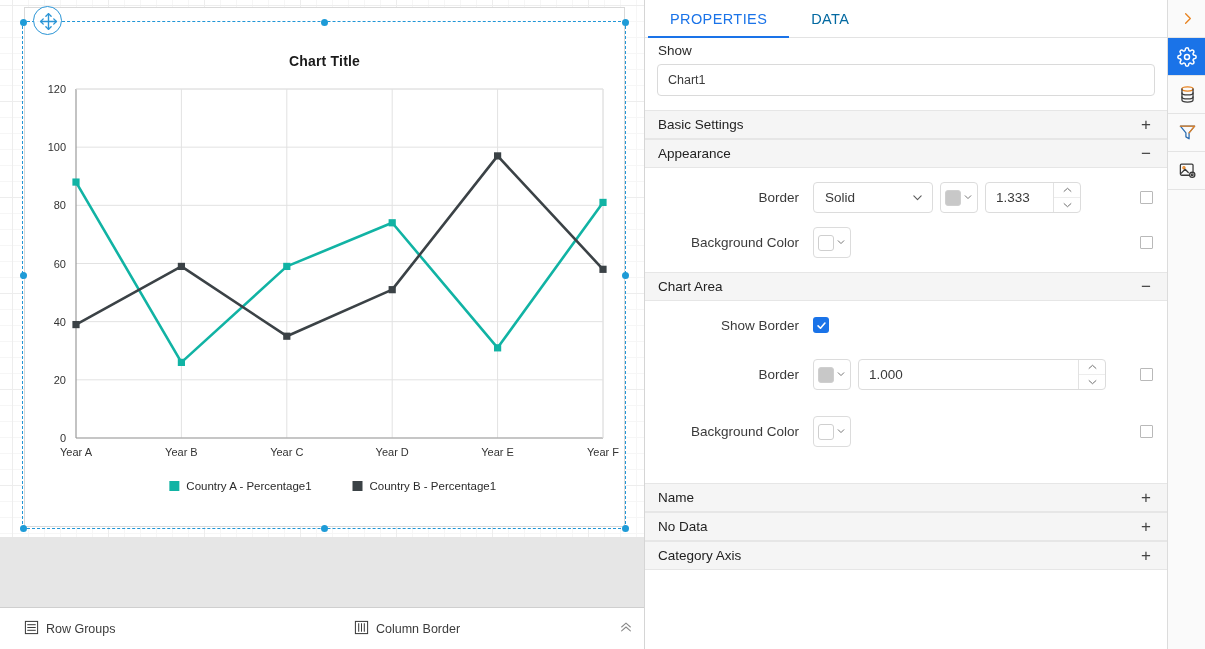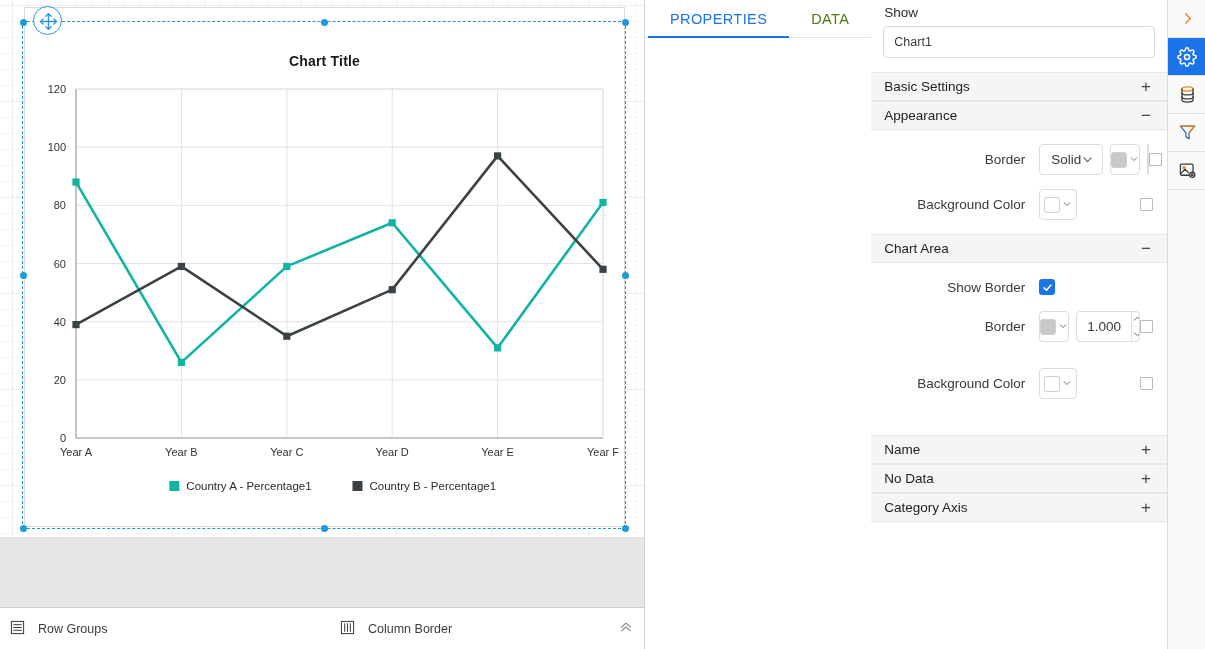--- a/index.html
+++ b/index.html
@@ -85,42 +85,42 @@
 
   
   .groups-bar {
     position: absolute; left: 0; top: 607px;
     width: 645px; height: 42px;
     background: #ffffff;
     border-top: 1px solid #cfcfcf;
     display: flex; align-items: center;
     font-size: 12.5px; color: #3c3c3c;
   }
-  .group-cell { display: flex; align-items: center; gap: 13px; padding-left: 10px; }
+  .group-cell { display: flex; align-items: center; gap: 7px; padding-left: 24px; }
   .group-cell.rowg { width: 330px; }
   .group-cell.colg { flex: 1; }
   .collapse-chevron { margin-left: auto; padding-right: 12px; color: #777; }
 
   
   .props {
     position: relative;
     width: 522px; height: 649px;
     background: #ffffff;
-    display: flex; flex-direction: row;
+    display: flex; flex-direction: column;
   }
   .tabs {
     display: flex; height: 38px; flex: none;
     border-bottom: 1px solid #e3e3e3;
     padding-left: 3px;
   }
   .tab {
     padding: 0 22px;
     display: flex; align-items: center;
     font-size: 14.5px; letter-spacing: .4px;
-    color: #4d7c0f; cursor: pointer;
+    color: #0369a1; cursor: pointer;
     position: relative;
   }
   .tab.active { color: #1a73e8; font-weight: 500; }
   .tab.active::after {
     content: ""; position: absolute;
     left: 0; right: 0; bottom: -1px; height: 2.5px;
     background: #1a73e8;
   }
   .panel-scroll { flex: 1; overflow: hidden; }
 
@@ -418,21 +418,21 @@
           <div class="expr-box"></div>
         </div>
       </div>
 
       <div class="section-header">
         <span>Chart Area</span>
         <span class="sh-sign">−</span>
       </div>
       <div class="section-body" style="padding-top:16px">
 
-        <div class="prop-row" style="margin-bottom:16px">
+        <div class="prop-row" style="margin-bottom:26px">
           <div class="prop-label">Show Border</div>
           <div class="cb-checked">
             <svg width="11" height="11" viewBox="0 0 16 16" fill="none" stroke="#ffffff" stroke-width="2.3" stroke-linecap="round" stroke-linejoin="round">
                 <polyline points="3,8.5 6.5,12 13,4.5"></polyline>
               </svg>
           </div>
         </div>
 
         <div class="prop-row" style="margin-bottom:26px">
           <div class="prop-label">Border</div>

